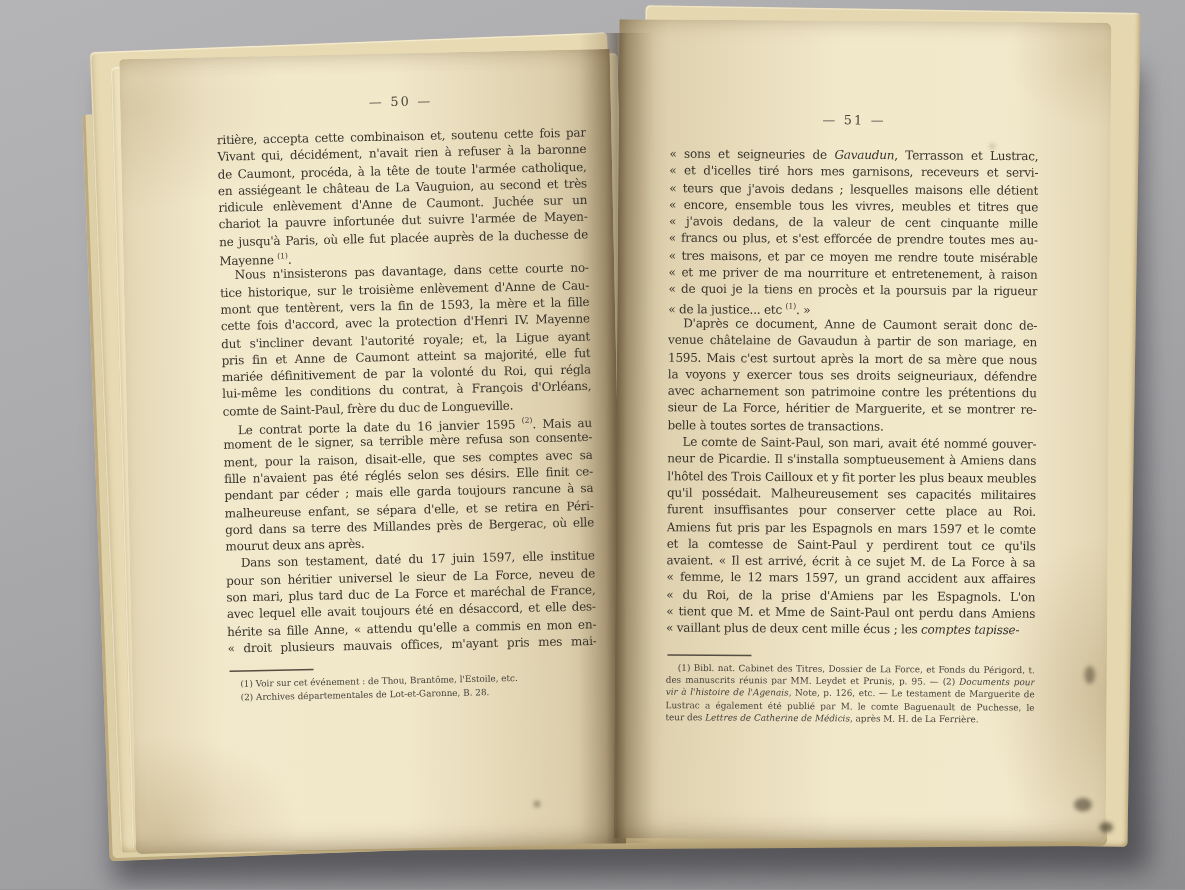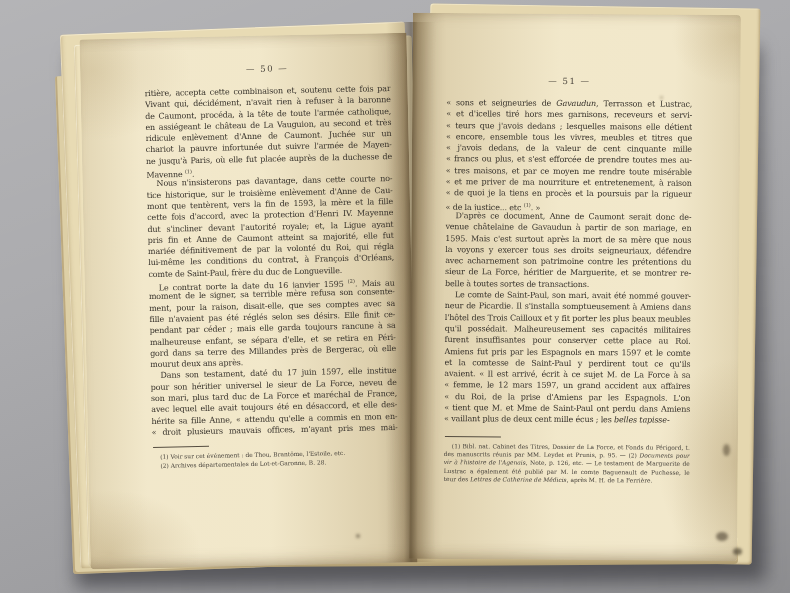--- a/index.html
+++ b/index.html
@@ -158,21 +158,21 @@
             <div class="line j">neur de Picardie. Il s'installa somptueusement à Amiens dans</div>
             <div class="line j">l'hôtel des Trois Cailloux et y fit porter les plus beaux meubles</div>
             <div class="line j">qu'il possédait. Malheureusement ses capacités militaires</div>
             <div class="line j">furent insuffisantes pour conserver cette place au Roi.</div>
             <div class="line j">Amiens fut pris par les Espagnols en mars 1597 et le comte</div>
             <div class="line j">et la comtesse de Saint-Paul y perdirent tout ce qu'ils</div>
             <div class="line j">avaient. « Il est arrivé, écrit à ce sujet M. de La Force à sa</div>
             <div class="line j">« femme, le 12 mars 1597, un grand accident aux affaires</div>
             <div class="line j">« du Roi, de la prise d'Amiens par les Espagnols. L'on</div>
             <div class="line j">« tient que M. et Mme de Saint-Paul ont perdu dans Amiens</div>
-            <div class="line">« vaillant plus de deux cent mille écus ; les <i>belles tapisse-</i></div>
+            <div class="line">« vaillant plus de deux cent mille écus ; les <i>comptes tapisse-</i></div>
           </div>
         </div>
       <div class="fnsep" style="margin-top:11px;"></div>
       <div>
           <div class="fline j ind">(1) Bibl. nat. Cabinet des Titres, Dossier de La Force, et Fonds du Périgord, t. 1er</div>
           <div class="fline j">des manuscrits réunis par MM. Leydet et Prunis, p. 95. — (2) <i>Documents pour ser-</i></div>
           <div class="fline j"><i>vir à l'histoire de l'Agenais</i>, Note, p. 126, etc. — Le testament de Marguerite de</div>
           <div class="fline j">Lustrac a également été publié par M. le comte Baguenault de Puchesse, le savant édi-</div>
           <div class="fline">teur des <i>Lettres de Catherine de Médicis</i>, après M. H. de La Ferrière.</div>
         </div>

